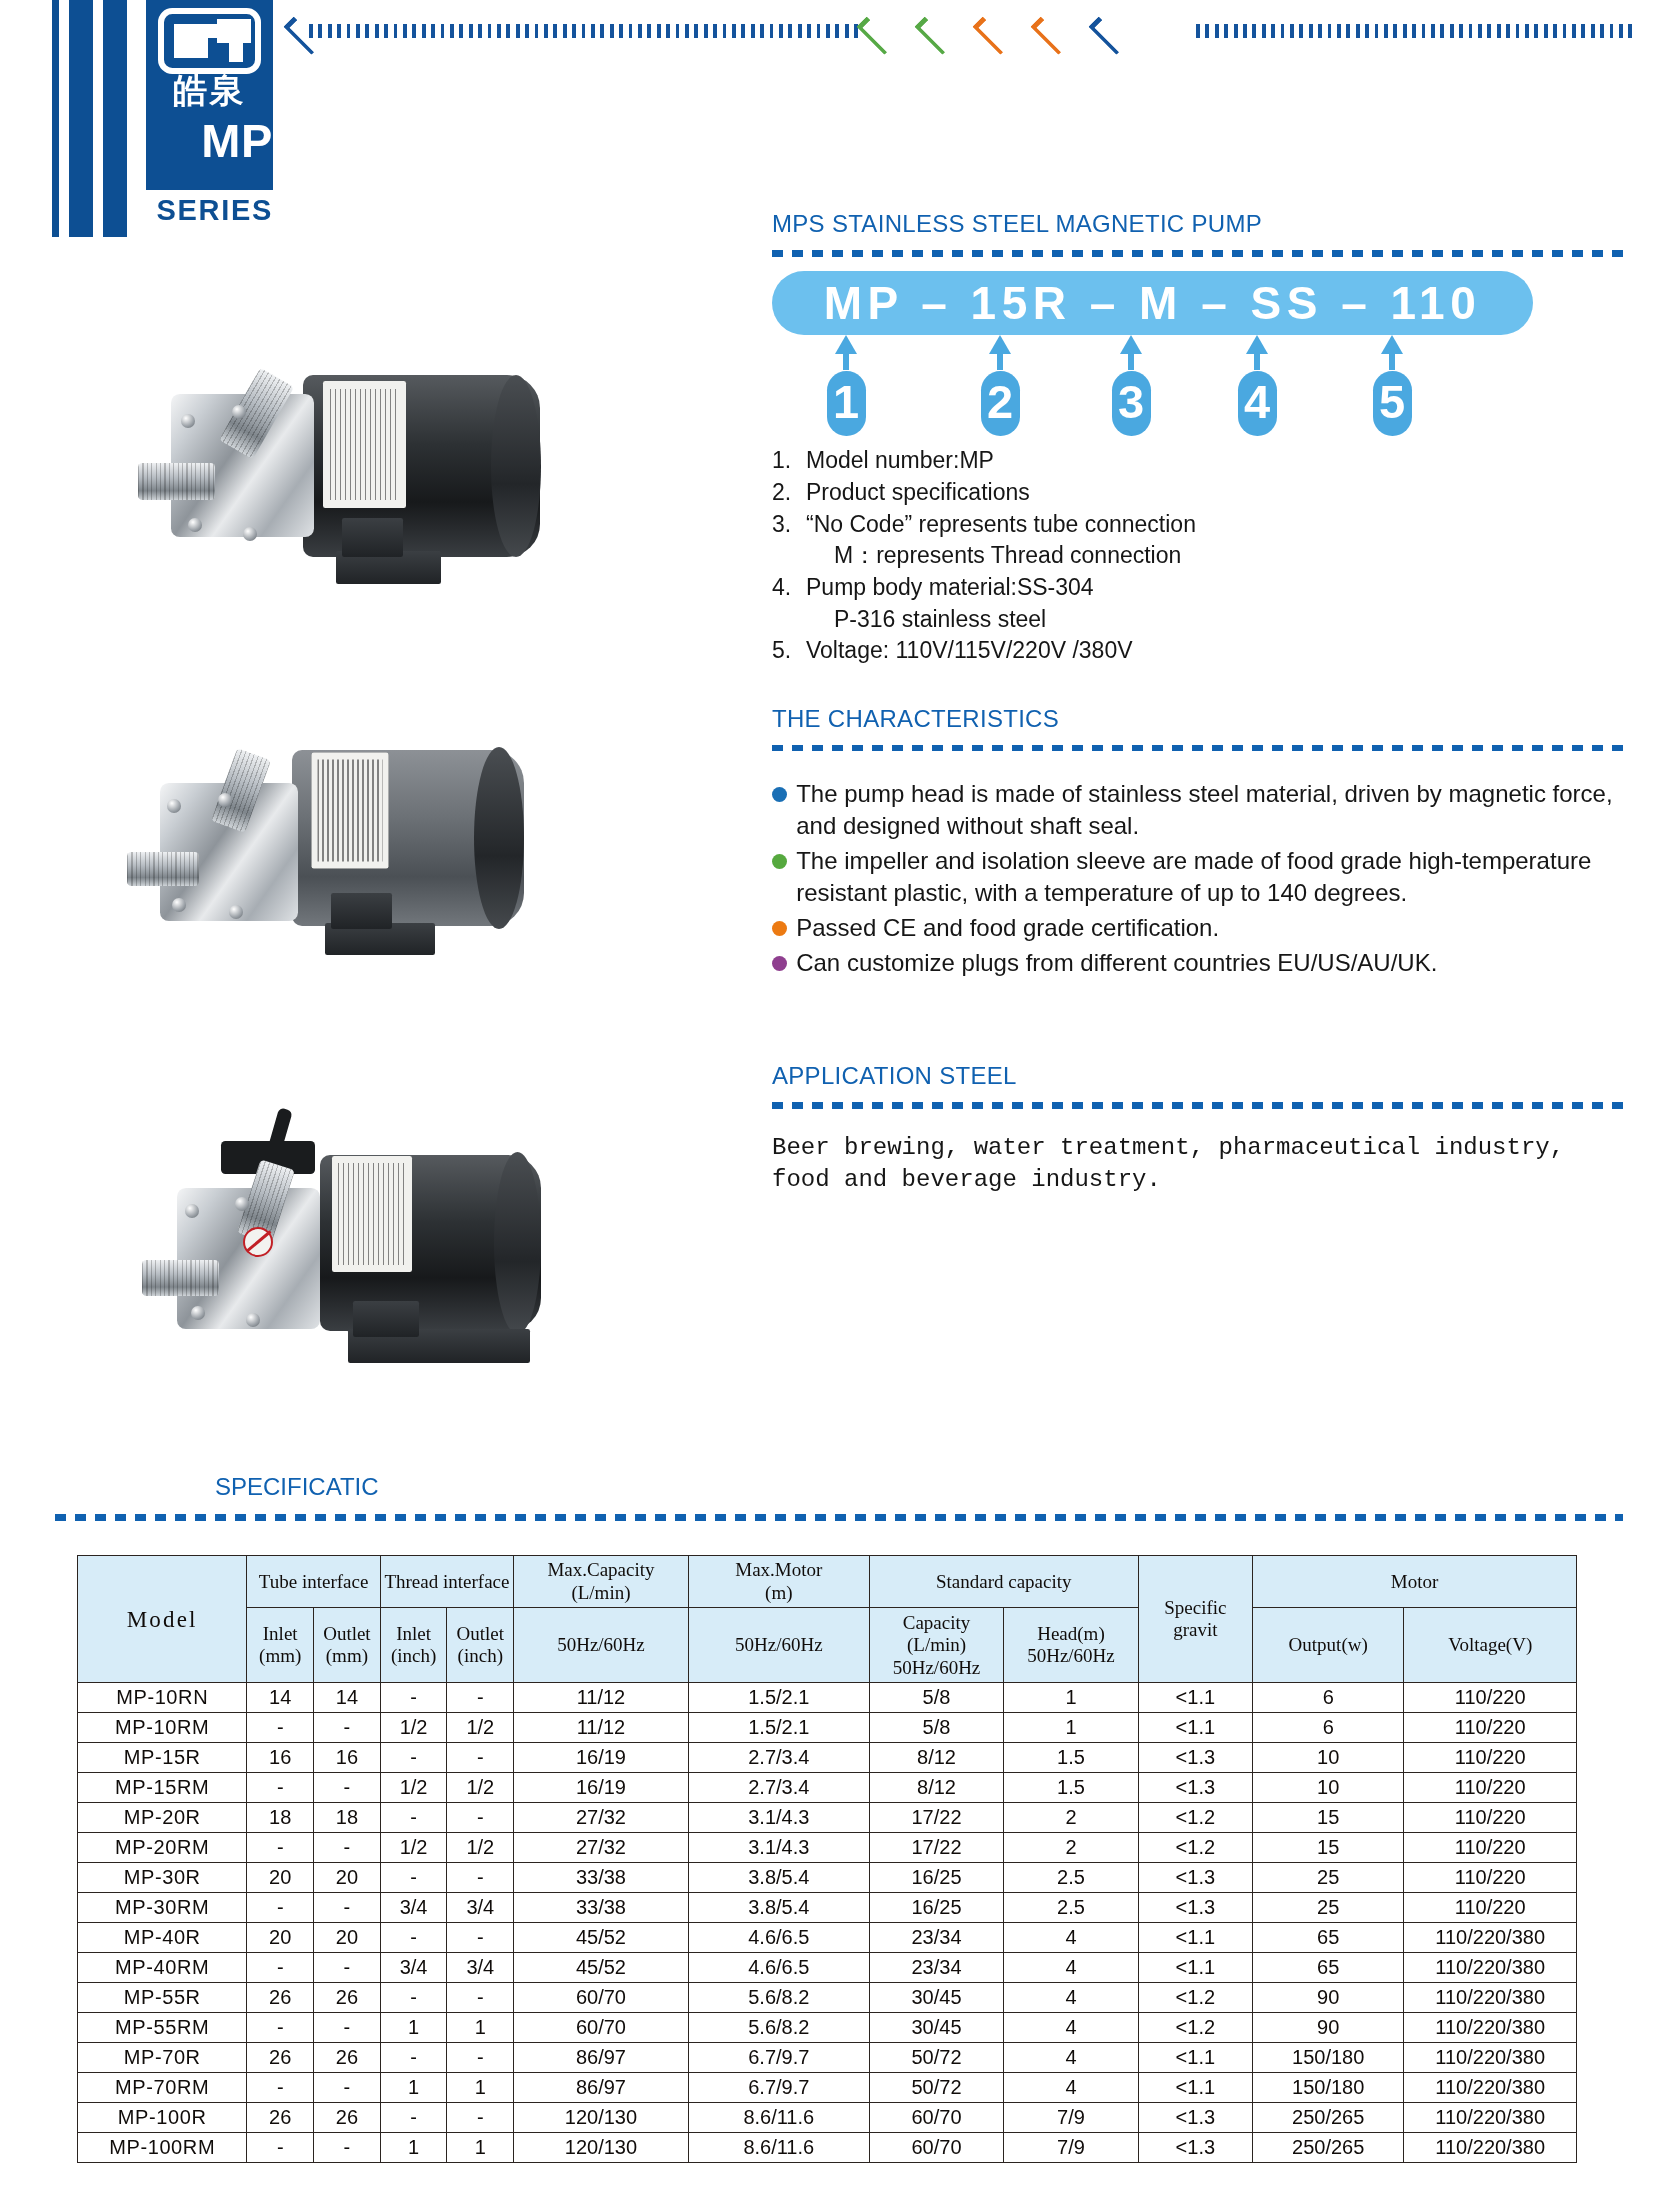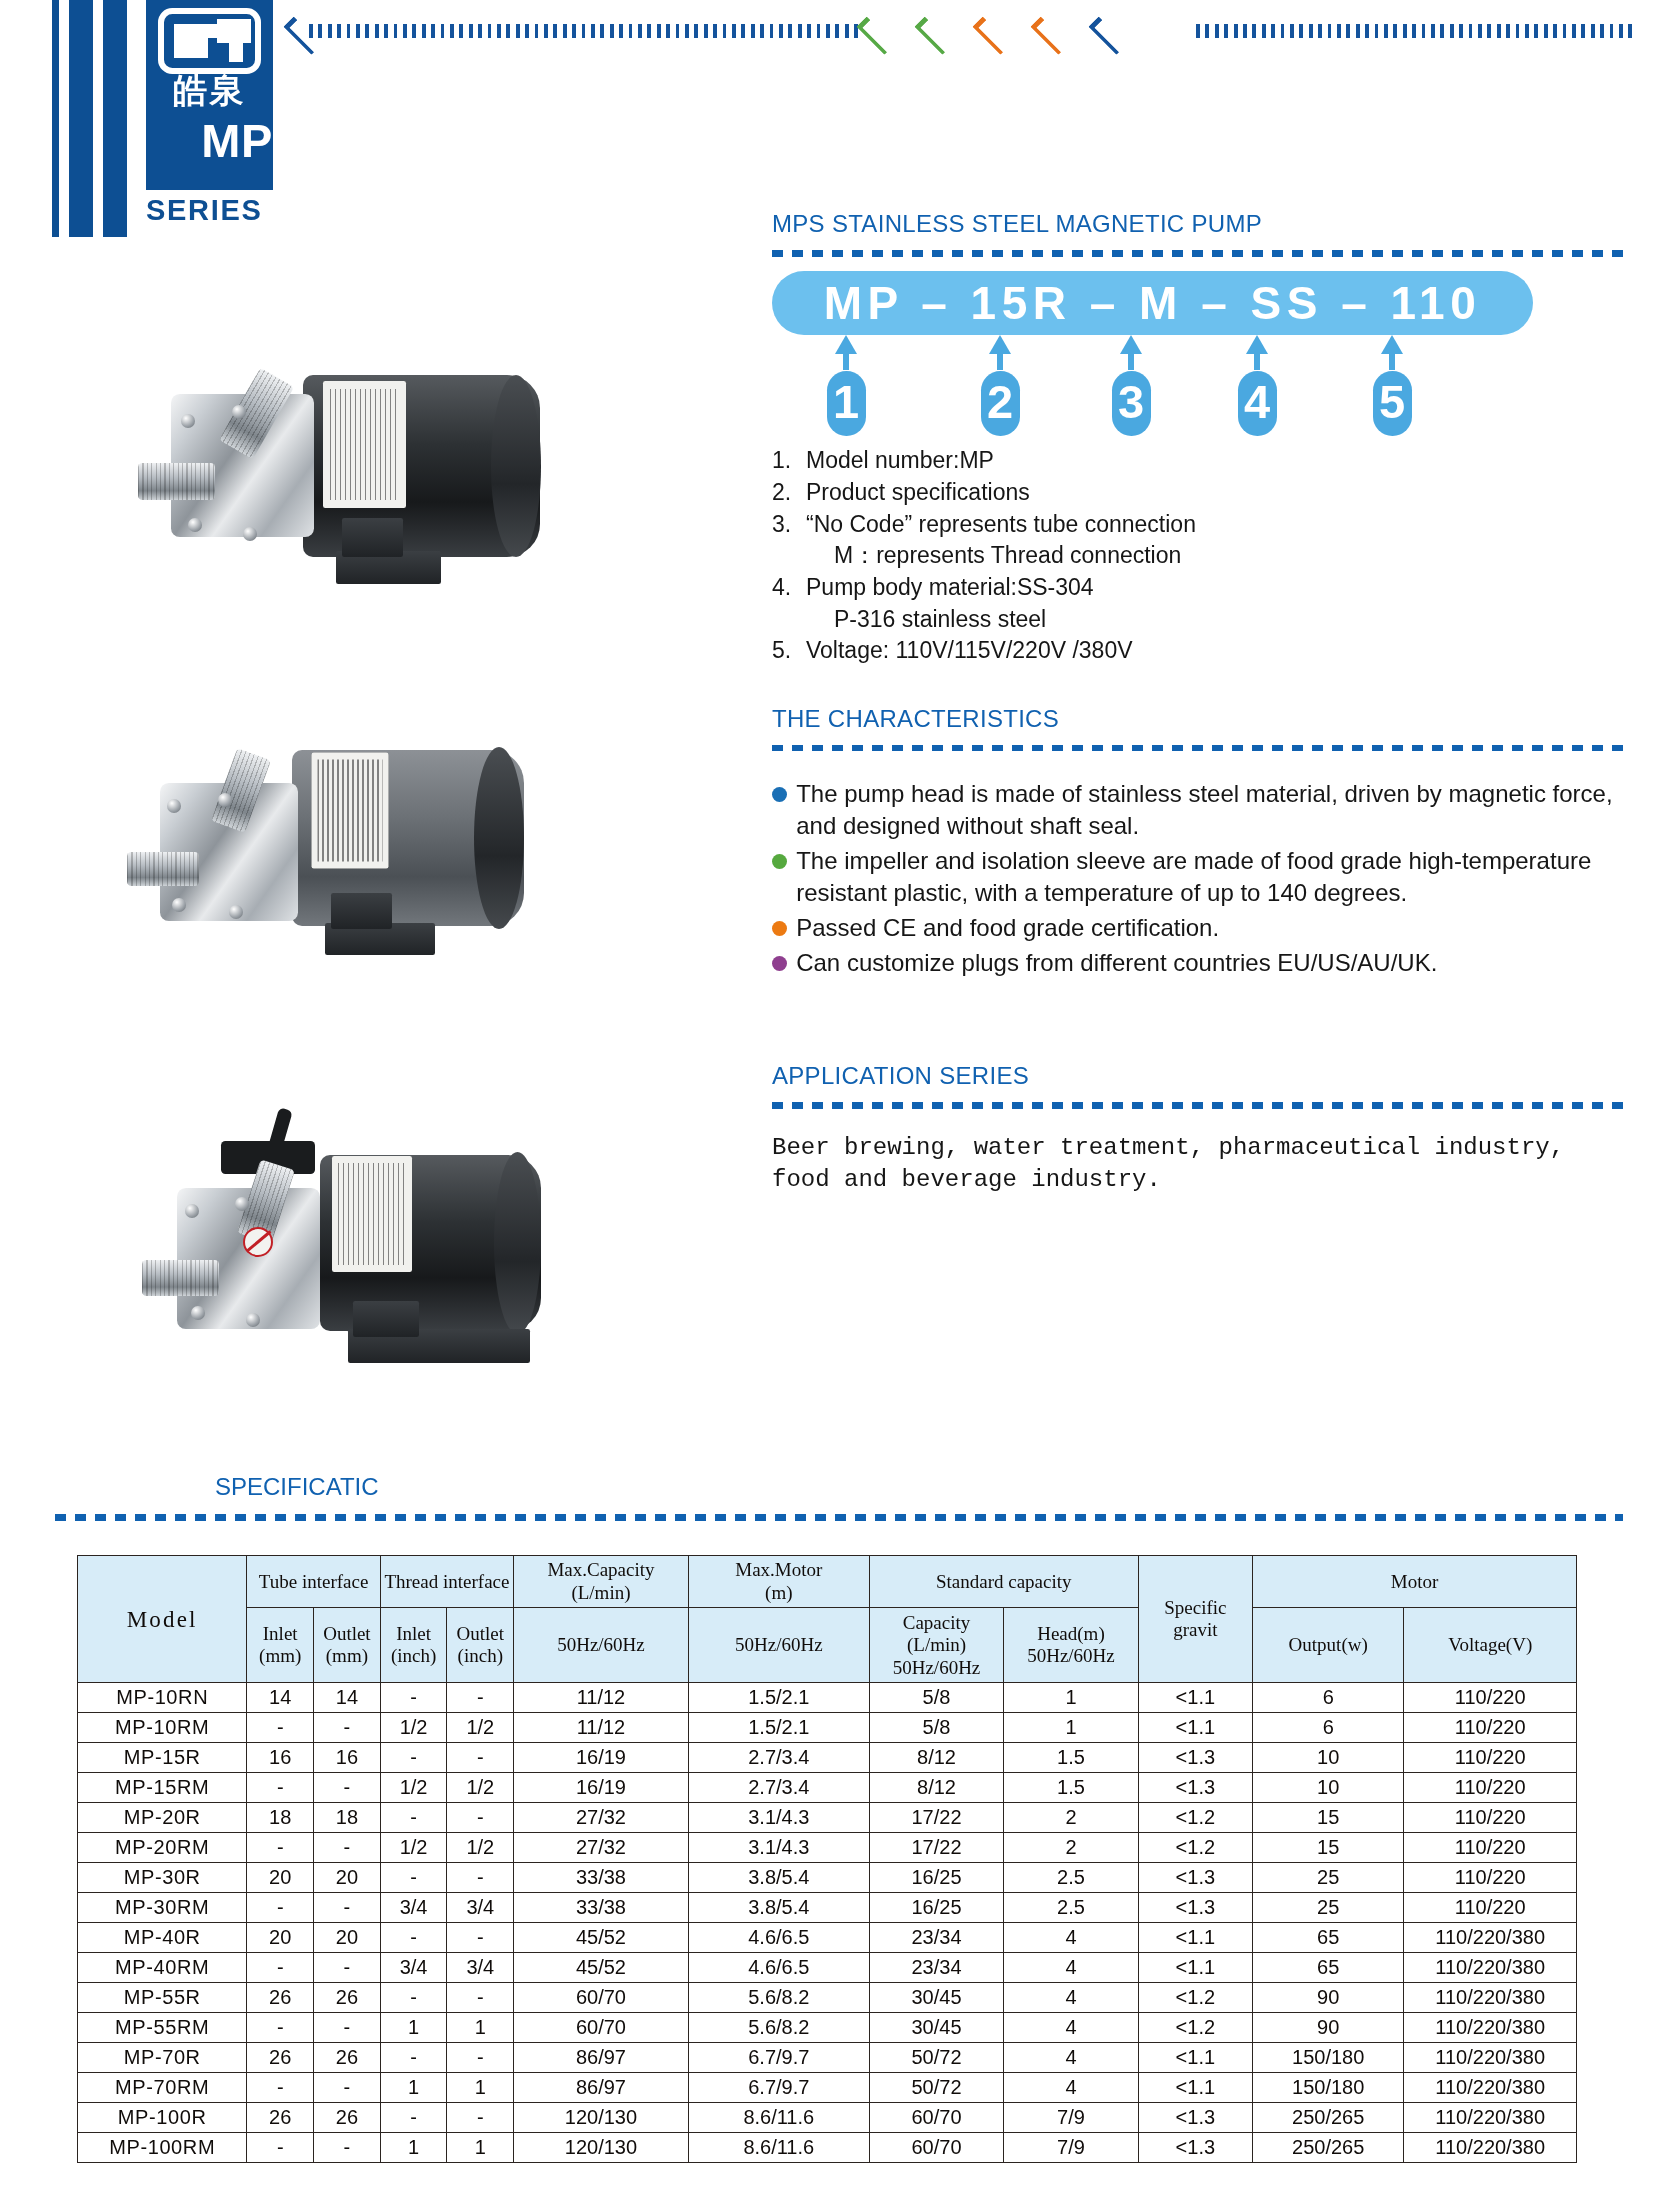--- a/index.html
+++ b/index.html
@@ -60,21 +60,21 @@
     font-size: 34px; font-weight: bold; letter-spacing: 2.2px;
     line-height: 1;
   }
   .logo-mp {
     position: absolute; left: 0; top: 117px; width: 127px;
     text-align: right; color: #fff;
     font-size: 47px; font-weight: bold; letter-spacing: 0.6px; line-height: 1;
   }
   .logo-series {
     position: absolute; left: 94px; top: 194px; width: 127px;
-    text-align: left; color: #0d4f93;
+    text-align: right; color: #0d4f93;
     font-size: 29px; font-weight: bold; letter-spacing: 1.7px;
   }
 
   
   .photo { position: absolute; }
   .pump { position: absolute; }
   .pump .motor {
     position: absolute; border-radius: 10px 33px 33px 10px;
   }
   .pump .motor-dark { background: linear-gradient(180deg,#565a5e 0%,#2d3134 38%,#17191b 70%,#3a3e42 100%); }
@@ -425,21 +425,21 @@
           <span class="dot" style="background: rgb(236, 122, 18);"></span>
           <span class="ftxt">Passed CE and food grade certification.</span>
         </div>
         <div class="fi">
           <span class="dot" style="background: rgb(143, 63, 143);"></span>
           <span class="ftxt">Can customize plugs from different countries EU/US/AU/UK.</span>
         </div>
       </div>
 
     <div style="margin-top:83px">
-      <div class="sect-title">APPLICATION SERIES</div>
+      <div class="sect-title">APPLICATION STEEL</div>
       <div class="dashline"></div>
     </div>
 
     <div class="apptext">Beer brewing, water treatment, pharmaceutical industry, food and beverage industry.</div>
   </div>
 
   <div class="spec-head">SPECIFICATIC</div>
   <div class="spec-dash"></div>
 
   <table class="spec">

